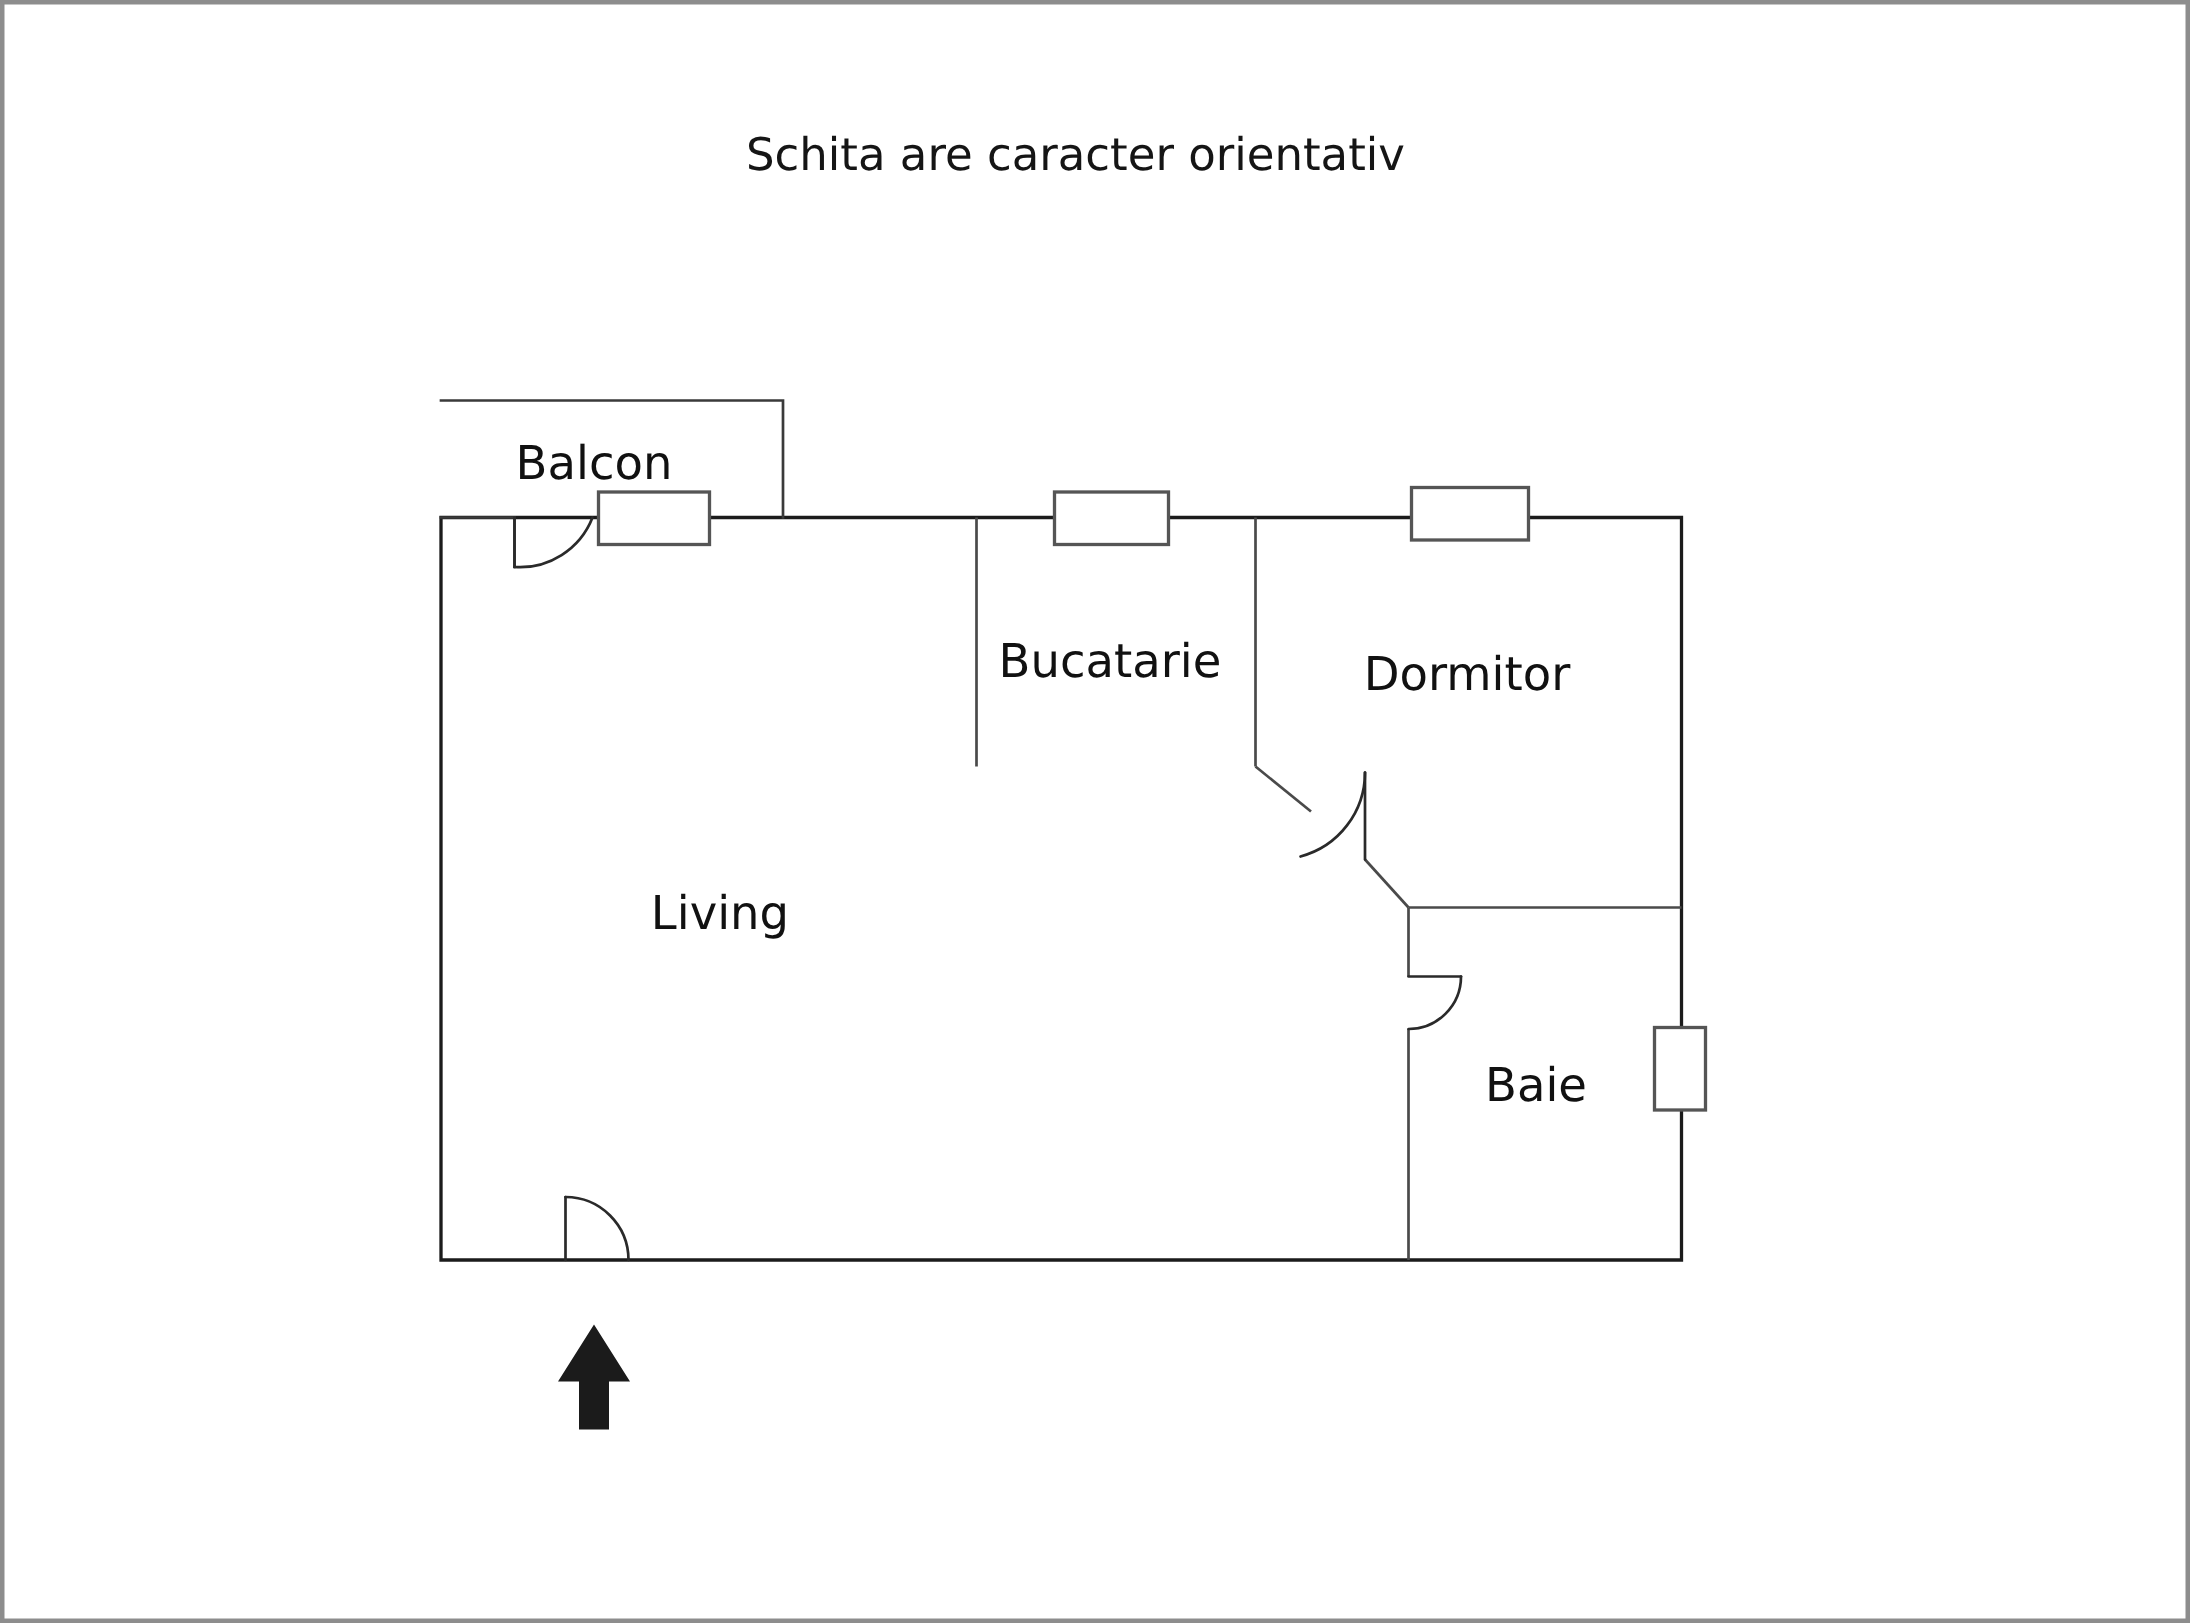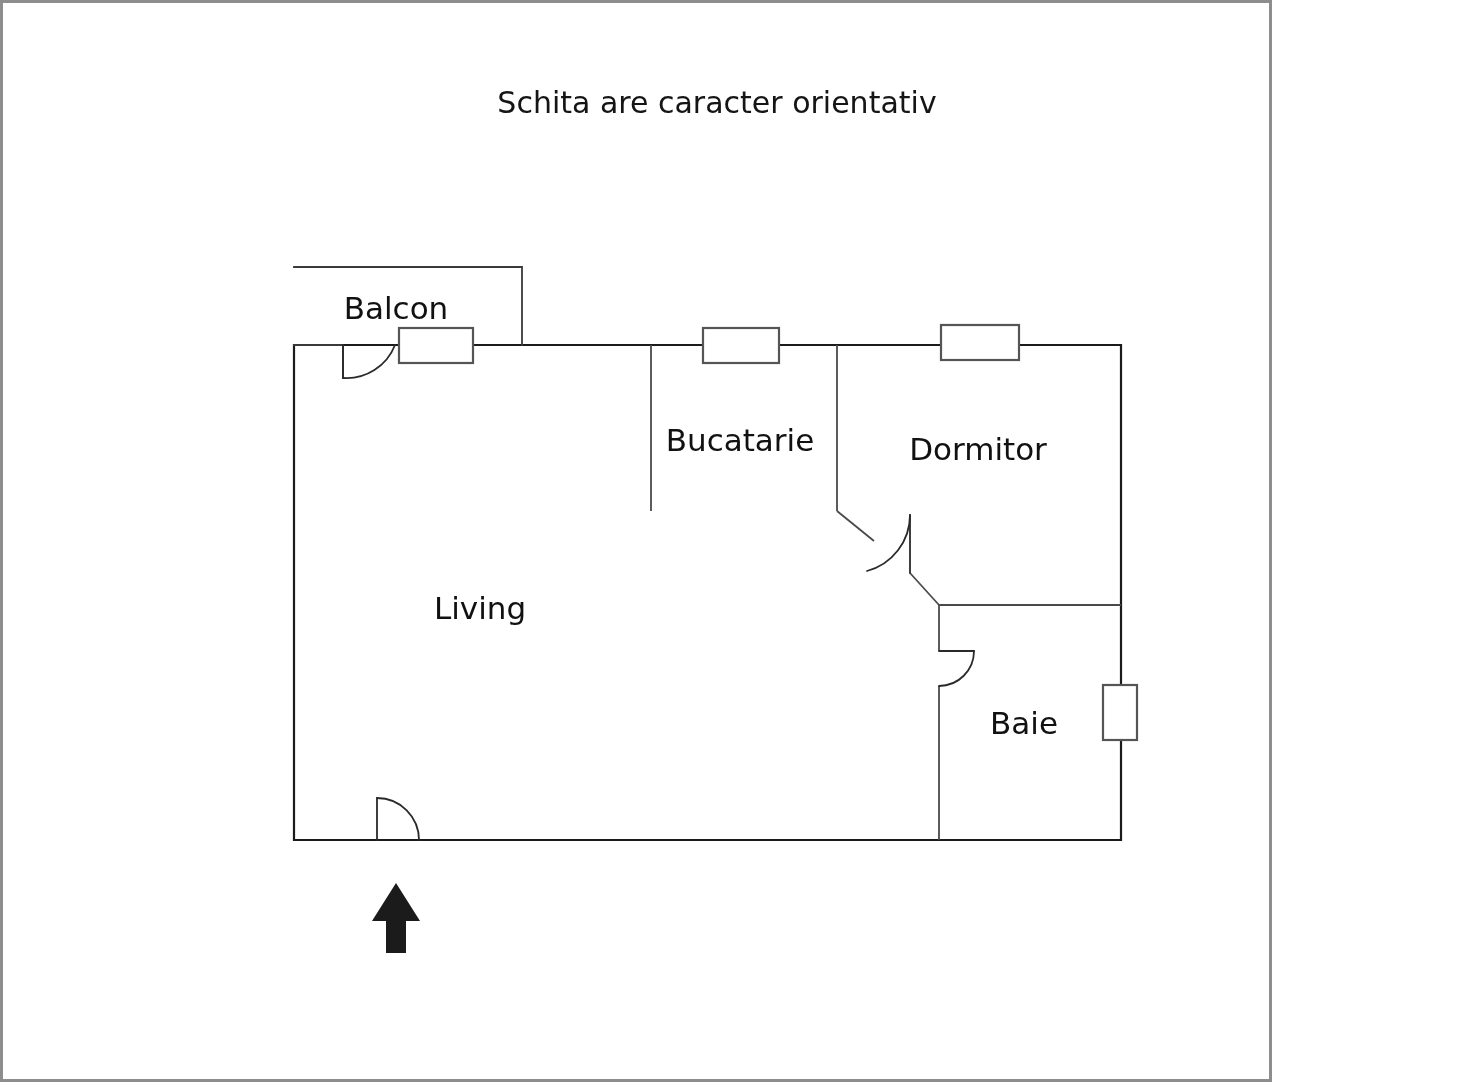--- a/index.html
+++ b/index.html
@@ -9,21 +9,21 @@
     background: #ffffff;
   }
   body {
     width: 1460px;
     height: 1082px;
     font-family: "DejaVu Sans", sans-serif;
     overflow: hidden;
   }
   #plan-frame {
     position: relative;
-    width: 1272px;
+    width: 1460px;
     height: 1082px;
     background: #ffffff;
     box-sizing: border-box;
     border: 3px solid #8d8d8d;
   }
   #plan-svg {
     position: absolute;
     left: 0;
     top: 0;
     width: 1460px;

